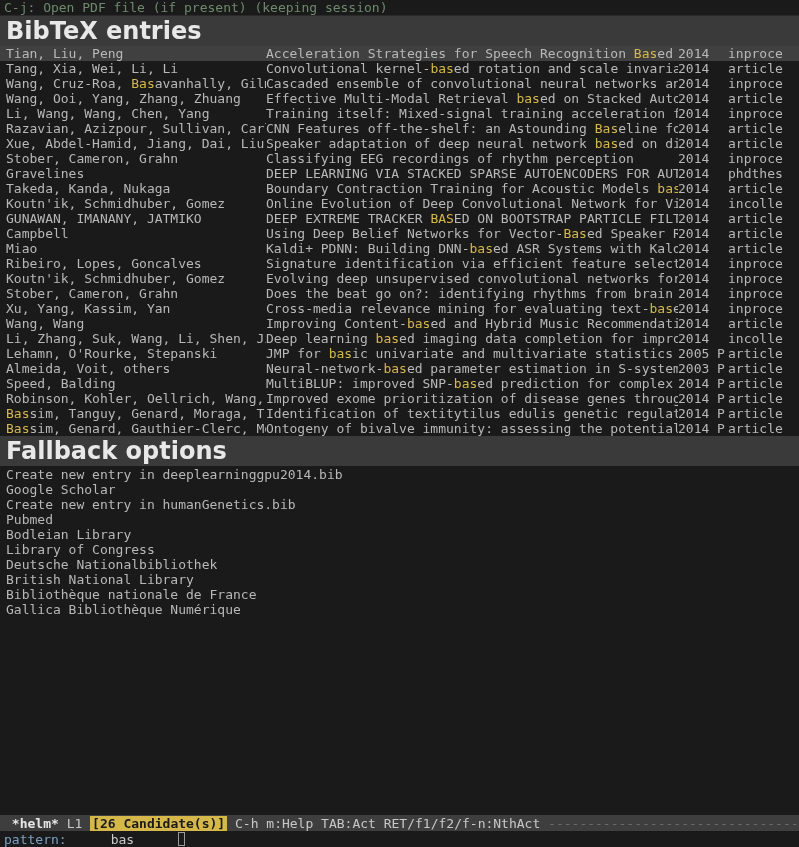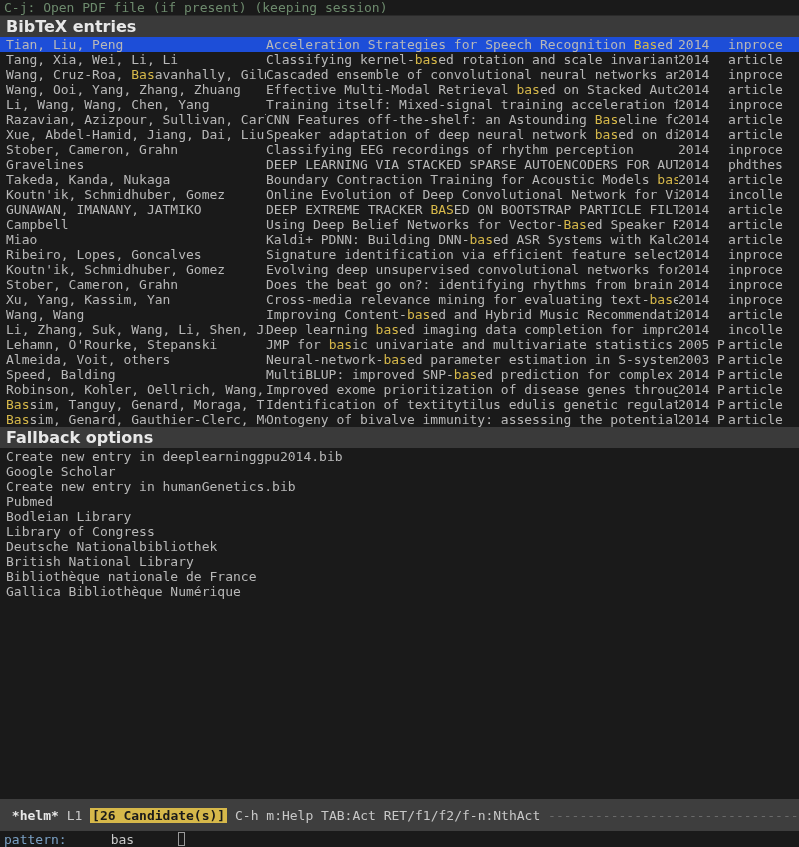--- a/index.html
+++ b/index.html
@@ -14,51 +14,51 @@
 }
 .header-bar {
   background: #1a1a1a;
   color: #6d8a6d;
   padding: 0 4px;
   border-bottom: 1px solid #2a2a2a;
 }
 .section-header {
   background: #3a3a3a;
   color: #e8e8e8;
-  font-size: 16px;
+  font-size: 24px;
   font-weight: bold;
   padding: 1px 6px;
   font-family: "DejaVu Sans", sans-serif;
 }
 .entry-list {
   background: #1a1a1a;
 }
 .entry-row {
   display: flex;
   white-space: nowrap;
   overflow: hidden;
   padding: 0 6px;
   line-height: 15px;
 }
 .entry-row.selected {
-  background: #1d4ed8;
+  background: #404040;
 }
 .col-authors { width: 260px; overflow: hidden; }
 .col-title { width: 412px; overflow: hidden; }
 .col-year { width: 36px; overflow: hidden; }
 .col-flag { width: 14px; text-align: center; overflow: hidden; }
 .col-type { flex: 1; overflow: hidden; }
 .hl { color: #d6b84a; }
 .fallback-list { padding: 1px 6px; }
 .fallback-item { line-height: 15px; }
 .empty-space { flex: 1; background: #1a1a1a; }
 .modeline {
   background: #3e3e3e;
   color: #c8c8c8;
-  padding: 16px 4px;
+  padding: 0 4px;
   display: flex;
   align-items: center;
   height: 16px;
   white-space: nowrap;
   overflow: hidden;
 }
 .modeline .bold { font-weight: bold; color: #e8e8e8; }
 .modeline .count { background: #d6b84a; color: #1a1a1a; padding: 0 2px; font-weight: bold; text-align: right; }
 .modeline .dashes { color: #6a6a6a; }
 .minibuffer {
@@ -96,21 +96,21 @@
   <div class="entry-list" id="entries">
       <div class="entry-row selected">
         <span class="col-authors">Tian, Liu, Peng</span>
         <span class="col-title"><span>Acceleration Strategies for Speech Recognition </span><span class="hl">Bas</span><span>ed on De</span></span>
         <span class="col-year">2014</span>
         <span class="col-flag"></span>
         <span class="col-type">inproce</span>
       </div>
       <div class="entry-row">
         <span class="col-authors">Tang, Xia, Wei, Li, Li</span>
-        <span class="col-title"><span>Classifying kernel-</span><span class="hl">bas</span><span>ed rotation and scale invariant sim</span></span>
+        <span class="col-title"><span>Convolutional kernel-</span><span class="hl">bas</span><span>ed rotation and scale invariant sim</span></span>
         <span class="col-year">2014</span>
         <span class="col-flag"></span>
         <span class="col-type">article</span>
       </div>
       <div class="entry-row">
         <span class="col-authors"><span>Wang, Cruz-Roa, </span><span class="hl">Bas</span><span>avanhally, Gilmor</span></span>
         <span class="col-title"><span>Cascaded ensemble of convolutional neural networks and han</span></span>
         <span class="col-year">2014</span>
         <span class="col-flag"></span>
         <span class="col-type">inproce</span>

